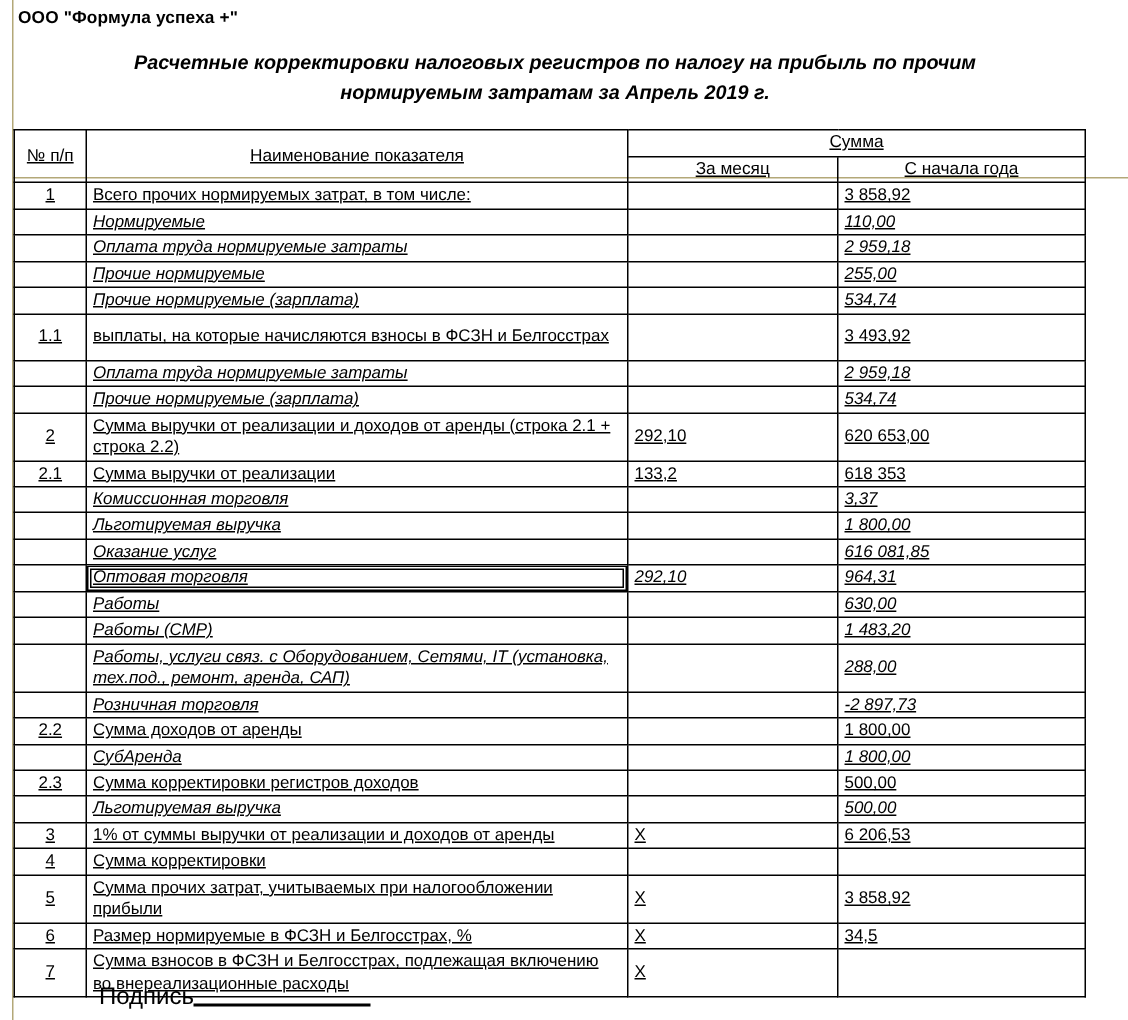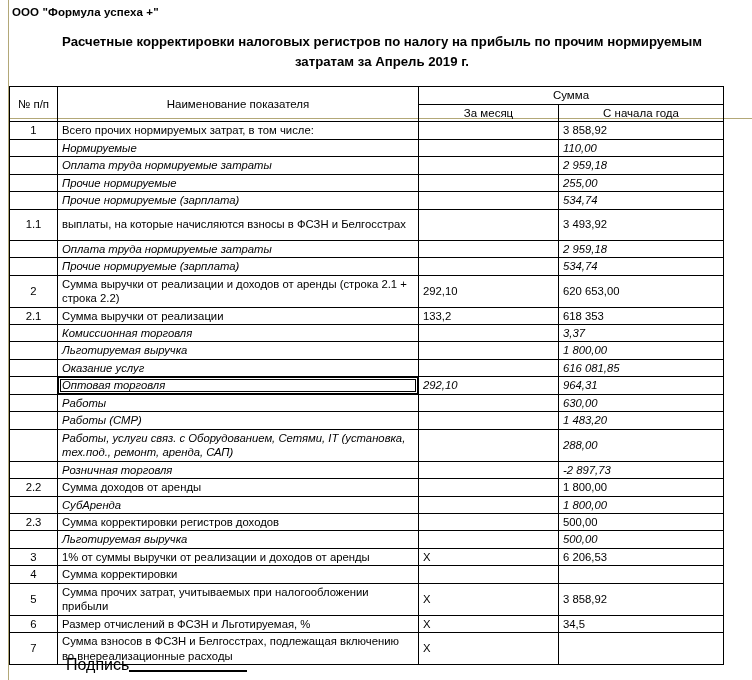--- a/index.html
+++ b/index.html
@@ -35,36 +35,38 @@
     position: absolute;
     left: 12px; top: 6px;
     font-size: 11.5px;
     font-weight: 700;
     letter-spacing: 0.1px;
     white-space: nowrap;
   }
 
   .title {
     position: absolute;
-    left: 58px; top: 32px;
+    left: 46px; top: 32px;
     width: 648px;
     text-align: center;
     font-size: 13.2px;
     font-weight: 700;
     line-height: 1.55;
+    font-style: italic;
   }
 
   table.reg {
     position: absolute;
     left: 9px;
     top: 86px;
     width: 714px;
     border-collapse: collapse;
     table-layout: fixed;
     font-size: 11.3px;
+    text-decoration: underline;
   }
   table.reg td, table.reg th {
     border: 1px solid #000;
     padding: 1px 4px;
     vertical-align: middle;
     font-weight: normal;
     line-height: 1.28;
   }
 
   
@@ -286,21 +288,21 @@
           <td class="year"></td>
         </tr>
         <tr class="r-tall">
           <td class="num">5</td>
           <td class="name">Сумма прочих затрат, учитываемых при налогообложении прибыли</td>
           <td class="month">X</td>
           <td class="year">3 858,92</td>
         </tr>
         <tr class="r-std">
           <td class="num">6</td>
-          <td class="name">Размер отчислений в ФСЗН и Льготируемая, %</td>
+          <td class="name">Размер нормируемые в ФСЗН и Белгосстрах, %</td>
           <td class="month">X</td>
           <td class="year">34,5</td>
         </tr>
         <tr class="r-tall">
           <td class="num">7</td>
           <td class="name">Сумма взносов в ФСЗН и Белгосстрах, подлежащая включению во внереализационные расходы</td>
           <td class="month">X</td>
           <td class="year"></td>
         </tr>
       </tbody>

